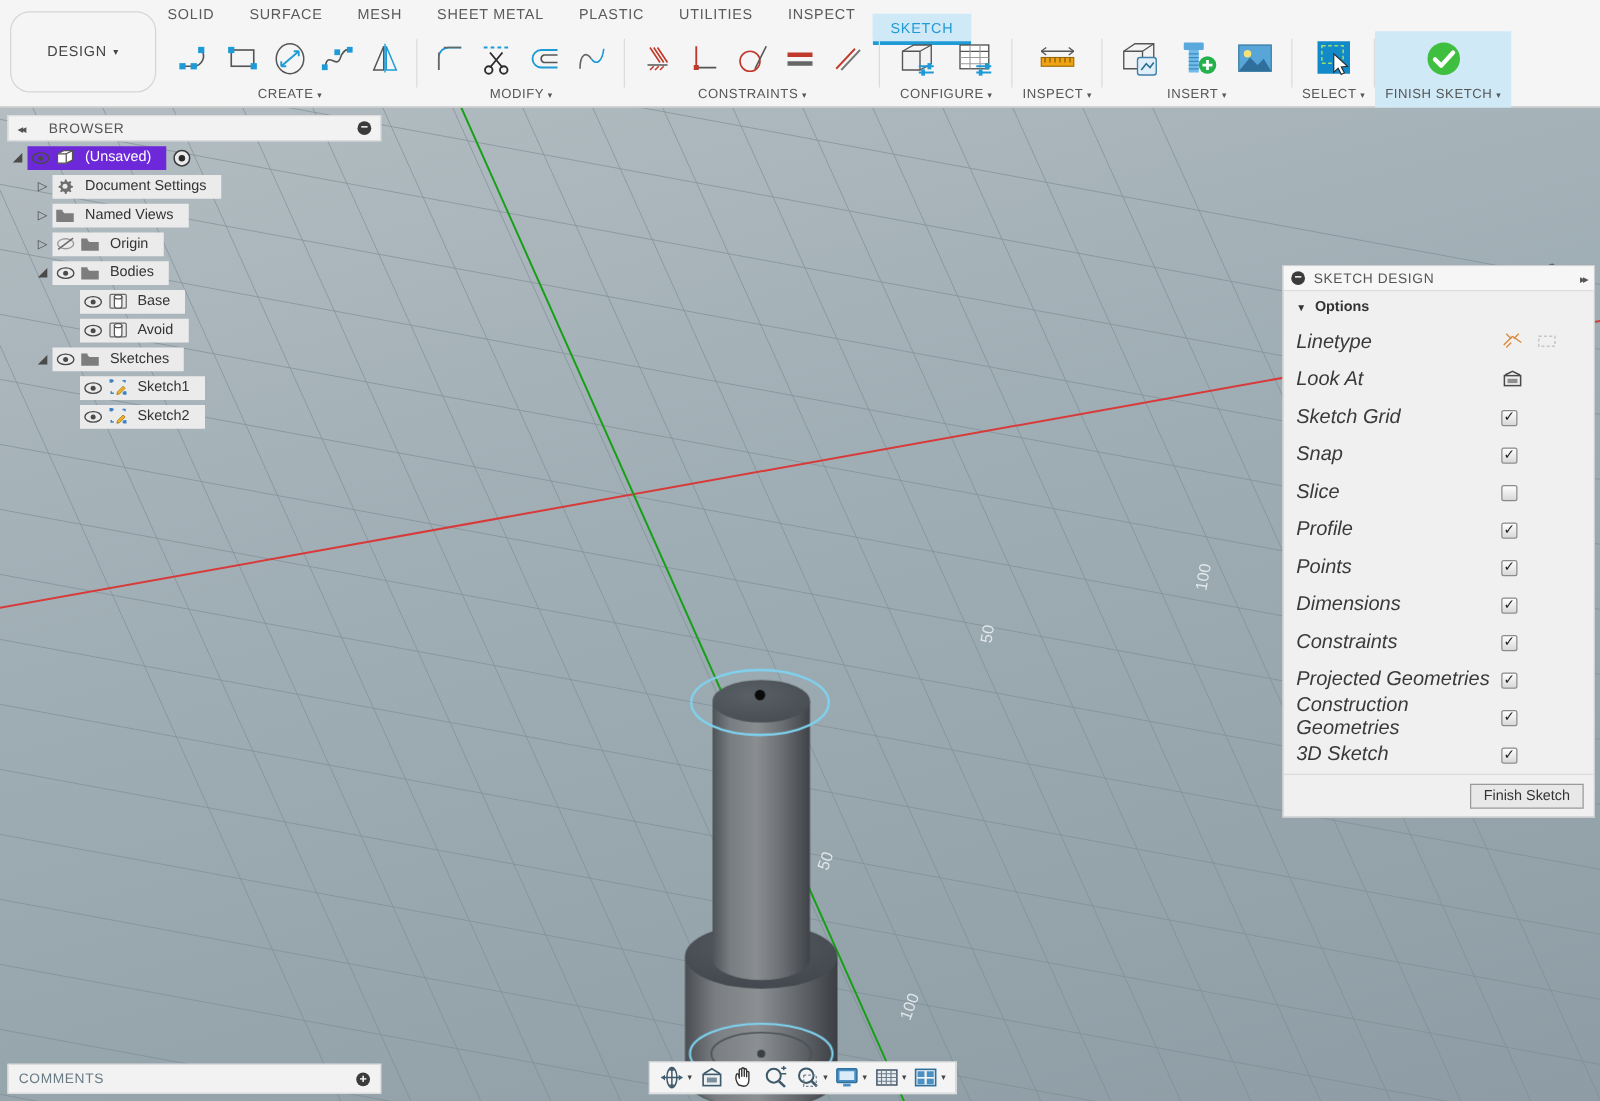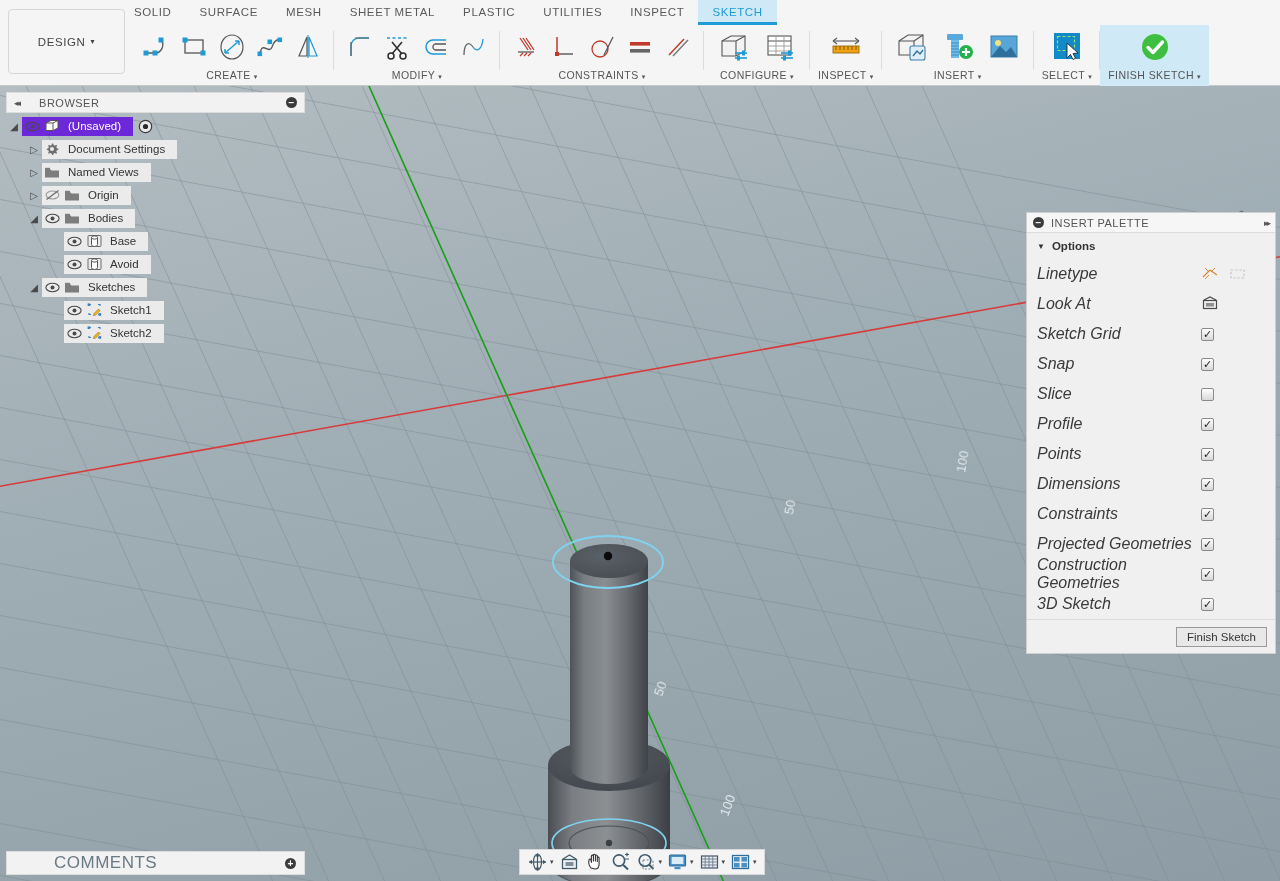--- a/index.html
+++ b/index.html
@@ -32,25 +32,26 @@
     display: flex; align-items: stretch;
   }
   .tab {
     padding: 0 14px; height: 25px; line-height: 25px;
     font-size: 11.5px; letter-spacing: .6px; color: #5a5a5a;
     cursor: default; white-space: nowrap;
   }
   .tab.active {
     background: #cfe9f7; color: #1f9bd6; font-weight: normal;
     box-shadow: inset 0 -3px 0 #1f9bd6;
+    margin-top: 11px;
   }
 
   #designbtn {
     position: absolute; left: 8px; top: 9px; width: 117px; height: 65px;
-    border: 1px solid #d6d6d6; border-radius: 4px; background: #f5f5f5;
+    border: 1px solid #d6d6d6; border-radius: 16px; background: #f5f5f5;
     display: flex; align-items: center; justify-content: center;
     font-size: 11.5px; color: #444; letter-spacing: .6px;
   }
   #designbtn .car { font-size: 8px; margin-left: 5px; }
 
   #groups {
     position: absolute; left: 130px; top: 25px; height: 61px;
     display: flex; align-items: stretch;
   }
   .group {
@@ -146,21 +147,21 @@
     border: 1px solid #9a9a9a; background: #e8e8e8; padding: 3px 10px;
     font-size: 11.5px; color: #333; font-family: "Liberation Sans", sans-serif;
   }
 
   
   #comments {
     position: absolute; left: 6px; top: 851px; width: 299px; height: 24px;
     background: #f2f2f2; border: 1px solid #dcdcdc;
     display: flex; align-items: center; padding: 0 8px;
   }
-  #comments .ctitle { flex: 1; font-size: 17px; letter-spacing: .5px; color: #6a7a84; margin-left: 39px; }
+  #comments .ctitle { flex: 1; font-size: 11px; letter-spacing: .5px; color: #6a7a84; }
 
   
   #navbar {
     position: absolute; left: 519px; top: 849px; height: 26px;
     background: #f4f4f4; border: 1px solid #d8d8d8;
     display: flex; align-items: center; padding: 0 5px; gap: 1px;
   }
   .navitem { display: flex; align-items: center; height: 22px; padding: 0 2px; }
   .navcar { font-size: 7px; color: #444; margin-left: 2px; }
 
@@ -756,21 +757,21 @@
             </svg>
       </span>
       <span class="nodelabel">Sketch2</span>
     </span>
   </div>
 </div>
 
 <div id="palette">
   <div id="palette-head">
     <span class="circ-minus">−</span>
-    <span class="ptitle">INSERT PALETTE</span>
+    <span class="ptitle">SKETCH DESIGN</span>
     <span class="collapse-arrows">▸▸</span>
   </div>
 
   <div class="sec-head">
     <span class="tri">▼</span>
     <span>Options</span>
   </div>
 
   <div class="prow">
     <span class="plabel">Linetype</span>

